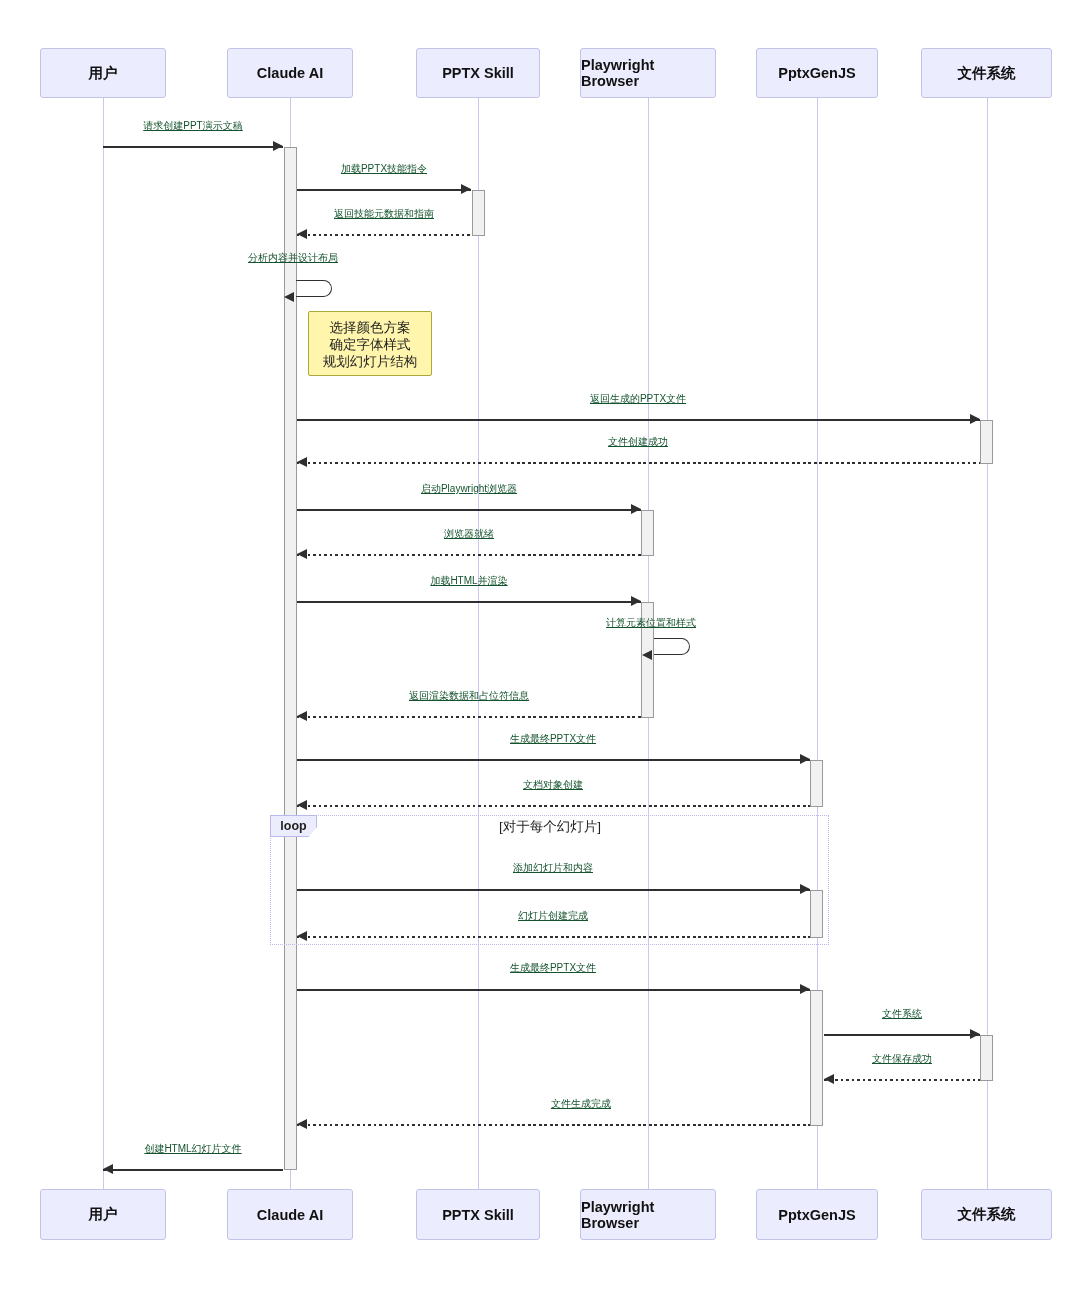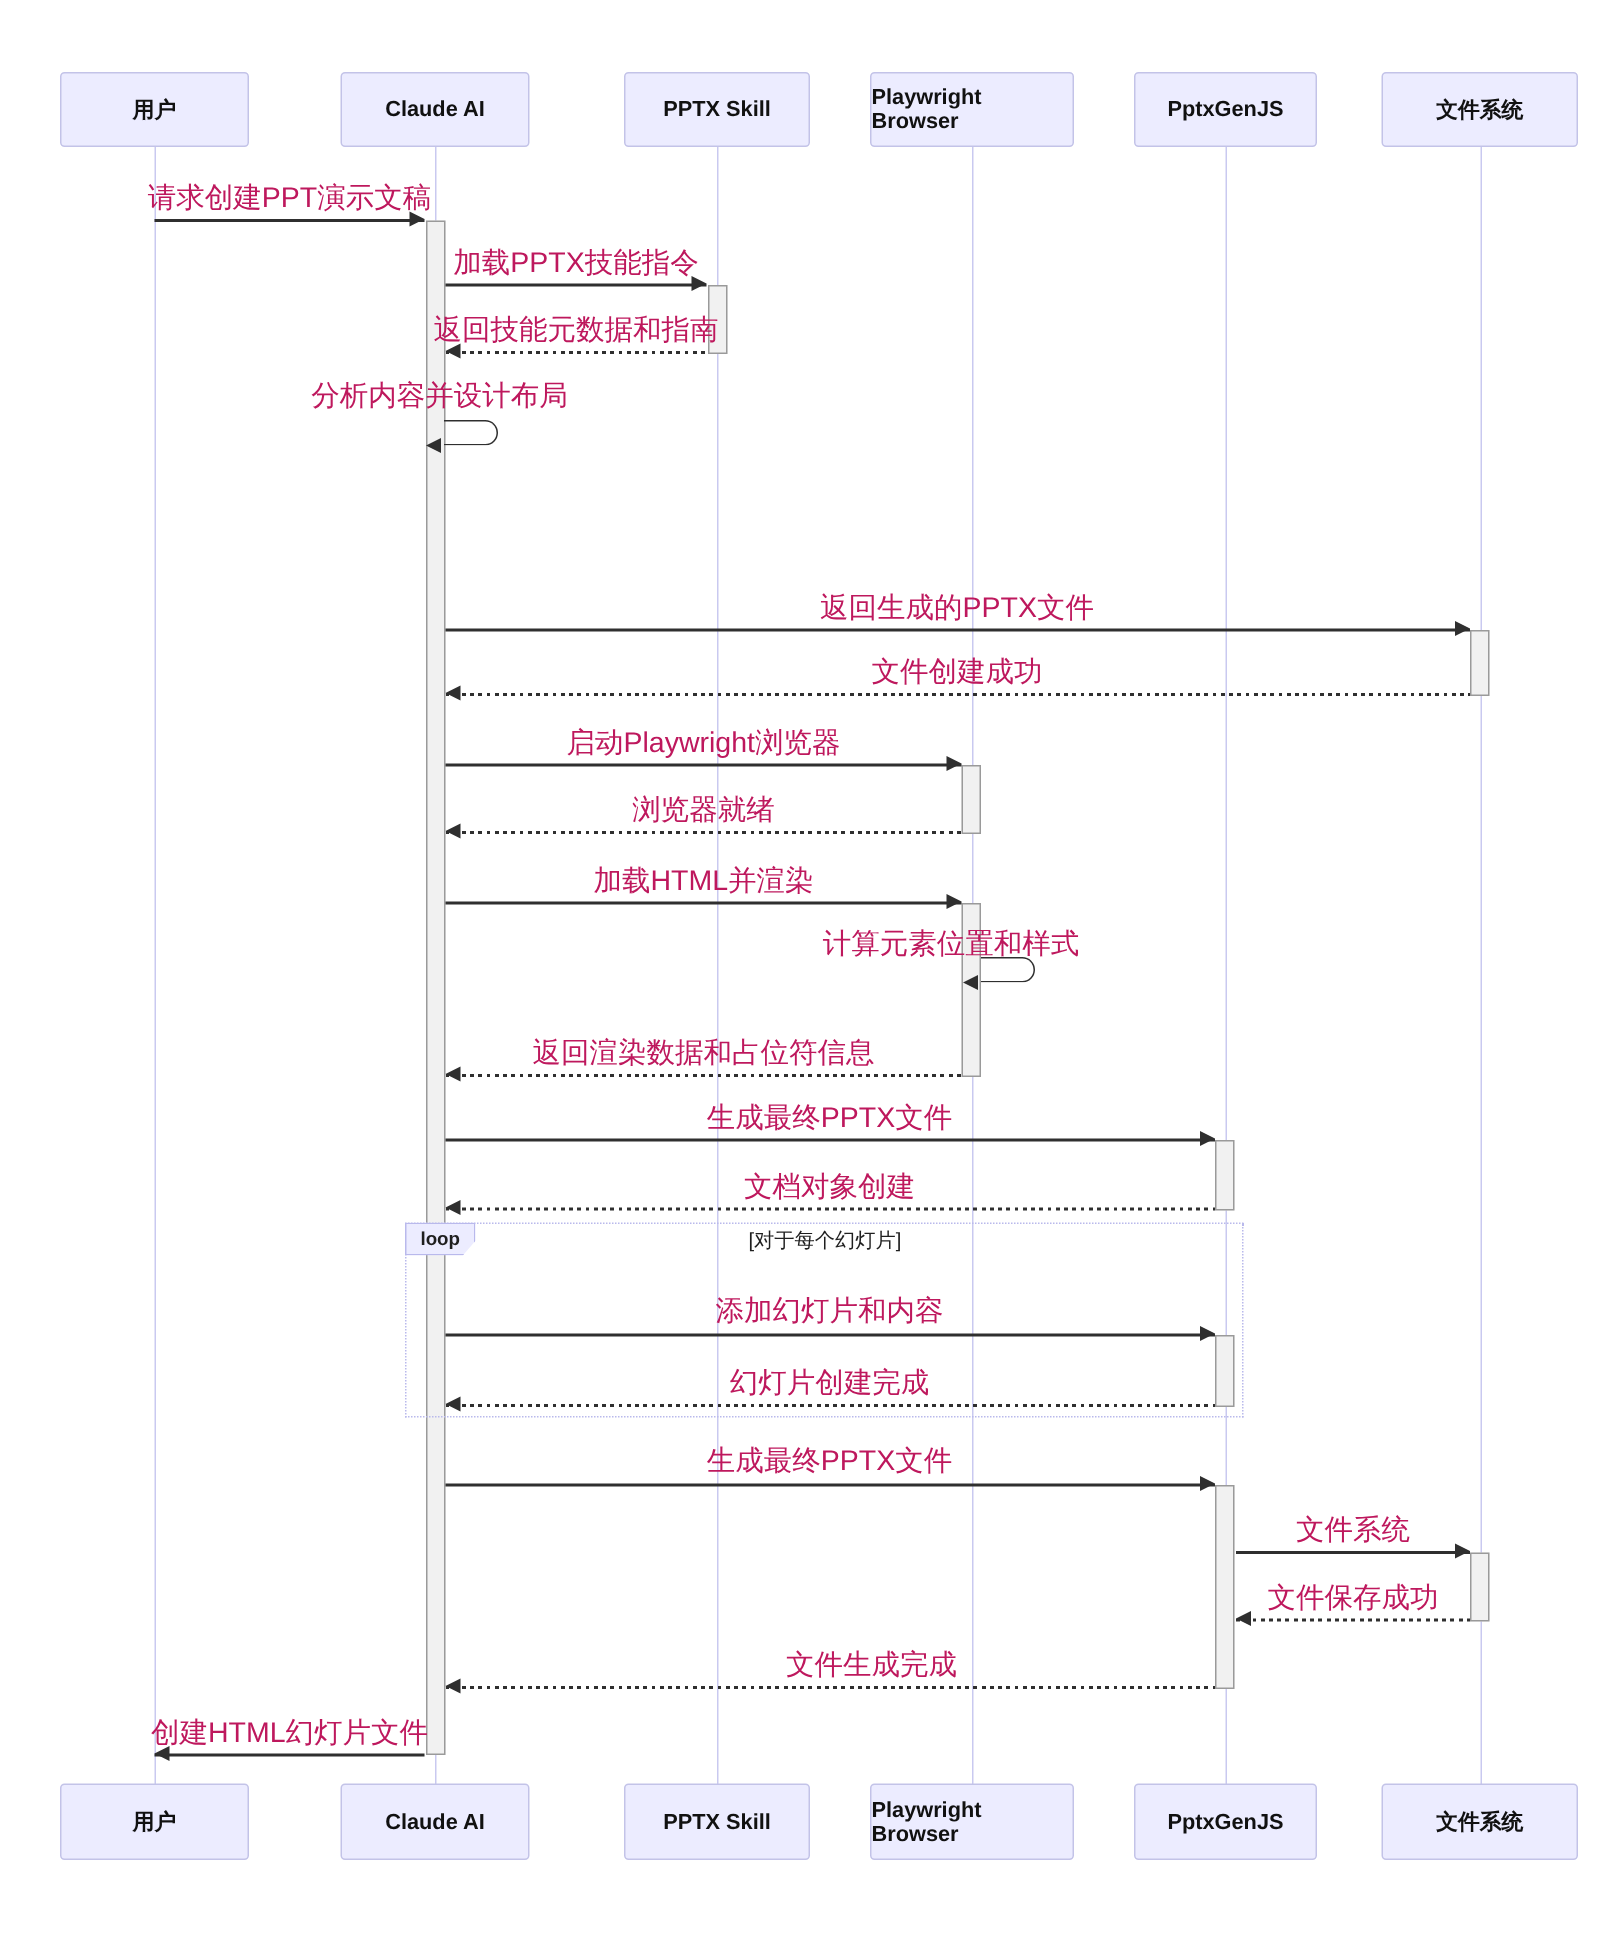--- a/index.html
+++ b/index.html
@@ -11,21 +11,21 @@
   .actor{
     position:absolute;height:50px;background:#ececff;border:1px solid #c3c3e8;border-radius:3px;
     display:flex;align-items:center;justify-content:center;font-size:14.5px;font-weight:600;
     color:#111;box-sizing:border-box;
   }
   .activation{position:absolute;width:13px;background:#f1f1f1;border:1px solid #9a9a9a;box-sizing:border-box;}
   .ln{position:absolute;height:1.6px;background:#2f2f2f;}
   .ln.dot{background:repeating-linear-gradient(90deg,#2f2f2f 0 2.5px,transparent 2.5px 5.5px);}
   .head-r{position:absolute;width:0;height:0;border-left:10px solid #2f2f2f;border-top:5.5px solid transparent;border-bottom:5.5px solid transparent;}
   .head-l{position:absolute;width:0;height:0;border-right:10px solid #2f2f2f;border-top:5.5px solid transparent;border-bottom:5.5px solid transparent;}
-  .ml{position:absolute;transform:translateX(-50%);font-size:19px;white-space:nowrap;color:#be185d;}
+  .ml{position:absolute;transform:translateX(-50%);font-size:10px;white-space:nowrap;color:#14532d;text-decoration:underline;}
   .self-arc{position:absolute;border:1.6px solid #2f2f2f;border-left:none;border-radius:0 12px 12px 0;box-sizing:border-box;}
   .note{
     position:absolute;background:#fff5ad;border:1px solid #a9a93a;border-radius:2px;
     font-size:13.5px;line-height:17px;text-align:center;padding-top:7px;box-sizing:border-box;
   }
   .loop-box{position:absolute;border:1.3px dotted #b9b9ec;box-sizing:border-box;}
   .loop-tag{
     position:absolute;background:#ececff;border:1px solid #b9b9ec;font-weight:700;font-size:12.5px;
     display:flex;align-items:center;justify-content:center;box-sizing:border-box;
     clip-path:polygon(0 0,100% 0,100% 55%,82% 100%,0 100%);
@@ -90,20 +90,25 @@
     <div class="ln dot" style="left:297px;top:234px;width:174px"></div>
     <div class="head-l" style="left:297px;top:229px"></div>
   </div>
 
   <div>
     <span class="ml" style="left:293px;top:251px">分析内容并设计布局</span>
     <div class="self-arc" style="left:296px;top:280px;width:36px;height:17px"></div>
     <div class="head-l" style="left:284px;top:292px"></div>
   </div>
 
+  <div class="note" style="left:308px;top:311px;width:124px;height:65px">
+    <div>选择颜色方案</div>
+    <div>确定字体样式</div>
+    <div>规划幻灯片结构</div>
+  </div>
 
   <div>
     <span class="ml" style="left:638px;top:392px">返回生成的PPTX文件</span>
     <div class="ln" style="left:297px;top:419px;width:683px"></div>
     <div class="head-r" style="left:970px;top:414px"></div>
   </div>
 
   <div>
     <span class="ml" style="left:638px;top:435px">文件创建成功</span>
     <div class="ln dot" style="left:297px;top:462px;width:683px"></div>
@@ -122,21 +127,21 @@
     <div class="head-l" style="left:297px;top:549px"></div>
   </div>
 
   <div>
     <span class="ml" style="left:469px;top:574px">加载HTML并渲染</span>
     <div class="ln" style="left:297px;top:601px;width:344px"></div>
     <div class="head-r" style="left:631px;top:596px"></div>
   </div>
 
   <div>
-    <span class="ml" style="left:634px;top:616px">计算元素位置和样式</span>
+    <span class="ml" style="left:651px;top:616px">计算元素位置和样式</span>
     <div class="self-arc" style="left:654px;top:638px;width:36px;height:17px"></div>
     <div class="head-l" style="left:642px;top:650px"></div>
   </div>
 
   <div>
     <span class="ml" style="left:469px;top:689px">返回渲染数据和占位符信息</span>
     <div class="ln dot" style="left:297px;top:716px;width:344px"></div>
     <div class="head-l" style="left:297px;top:711px"></div>
   </div>
 

